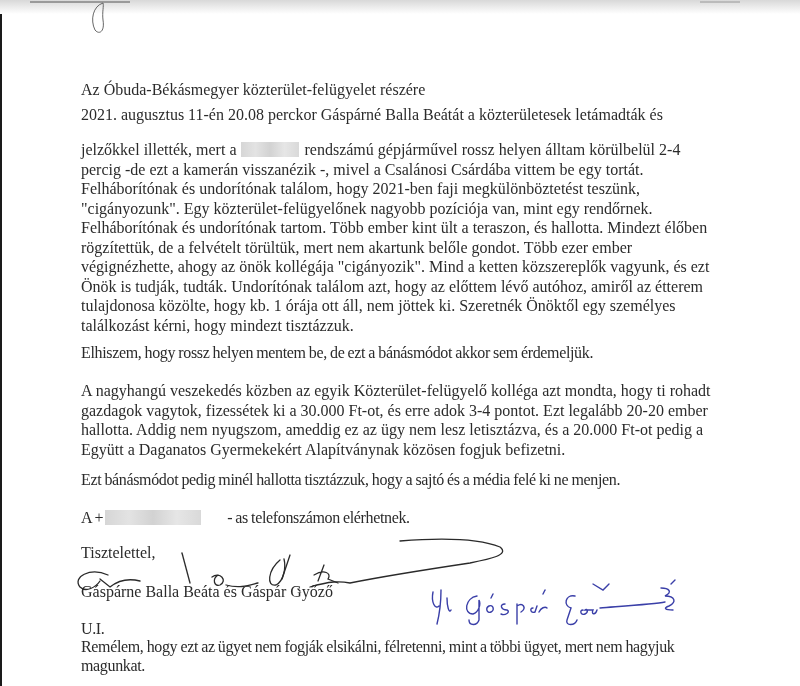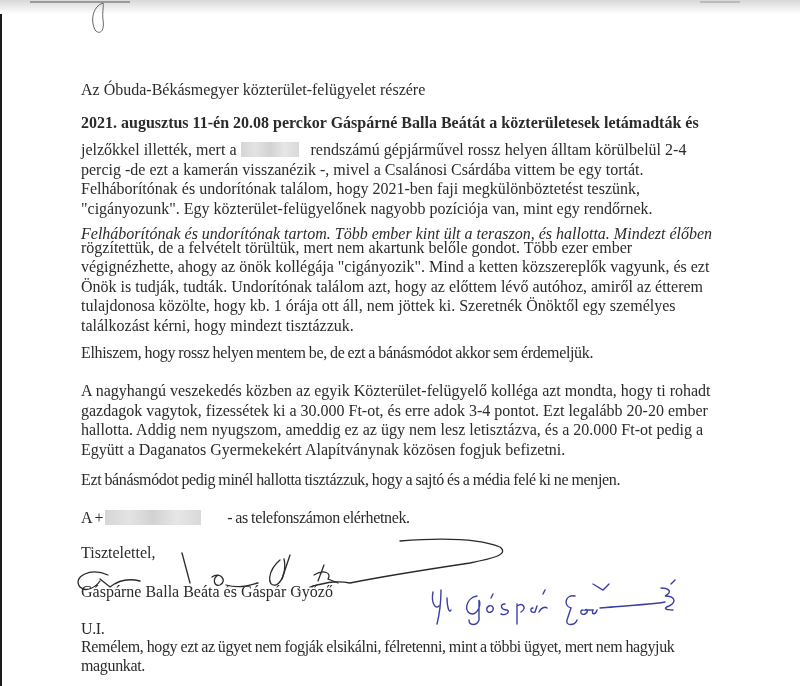--- a/index.html
+++ b/index.html
@@ -30,28 +30,28 @@
 
 <svg class="sig" style="left:85px;top:0;" width="40" height="40">
   <path d="M18 3 C 8 6, 5 20, 10 30 C 14 35, 20 32, 18 20 C 17 12, 19 6, 18 3" fill="none" stroke="#555" stroke-width="0.9"></path>
 </svg>
 
 <div class="page">
 
   <div class="p" style="top:80px;">Az Óbuda-Békásmegyer közterület-felügyelet részére</div>
 
   <div>
-    <div class="p" style="top:113px;font-weight:bold;">2021. augusztus 11-én 20.08 perckor Gáspárné Balla Beátát a közterületesek letámadták és</div>
+    <div class="p" style="top:105px;">2021. augusztus 11-én 20.08 perckor Gáspárné Balla Beátát a közterületesek letámadták és</div>
     <div class="p" style="top:140px;">
-      <span>jelzőkkel illették, mert a </span><span class="blur" style="width:58px;"></span><span style="margin-left:12px;">rendszámú gépjárművel rossz helyen álltam körülbelül 2-4</span>
+      <span>jelzőkkel illették, mert a </span><span class="blur" style="width:58px;"></span><span style="margin-left:6px;">rendszámú gépjárművel rossz helyen álltam körülbelül 2-4</span>
     </div>
     <div class="p" style="top:160px;">percig -de ezt a kamerán visszanézik -, mivel a Csalánosi Csárdába vittem be egy tortát.</div>
     <div class="p" style="top:179px;">Felháborítónak és undorítónak találom, hogy 2021-ben faji megkülönböztetést teszünk,</div>
     <div class="p" style="top:199px;">"cigányozunk". Egy közterület-felügyelőnek nagyobb pozíciója van, mint egy rendőrnek.</div>
-    <div class="p" style="top:224px;font-style:italic;">Felháborítónak és undorítónak tartom. Több ember kint ült a teraszon, és hallotta. Mindezt élőben</div>
+    <div class="p" style="top:218px;">Felháborítónak és undorítónak tartom. Több ember kint ült a teraszon, és hallotta. Mindezt élőben</div>
     <div class="p" style="top:238px;">rögzítettük, de a felvételt törültük, mert nem akartunk belőle gondot. Több ezer ember</div>
     <div class="p" style="top:257px;">végignézhette, ahogy az önök kollégája "cigányozik". Mind a ketten közszereplők vagyunk, és ezt</div>
     <div class="p" style="top:277px;">Önök is tudják, tudták. Undorítónak találom azt, hogy az előttem lévő autóhoz, amiről az étterem</div>
     <div class="p" style="top:296px;text-align:center;">tulajdonosa közölte, hogy kb. 1 órája ott áll, nem jöttek ki. Szeretnék Önöktől egy személyes</div>
     <div class="p" style="top:316px;">találkozást kérni, hogy mindezt tisztázzuk.</div>
   </div>
 
   <div class="p cond" style="top:343px;">Elhiszem, hogy rossz helyen mentem be, de ezt a bánásmódot akkor sem érdemeljük.</div>
 
   <div>

